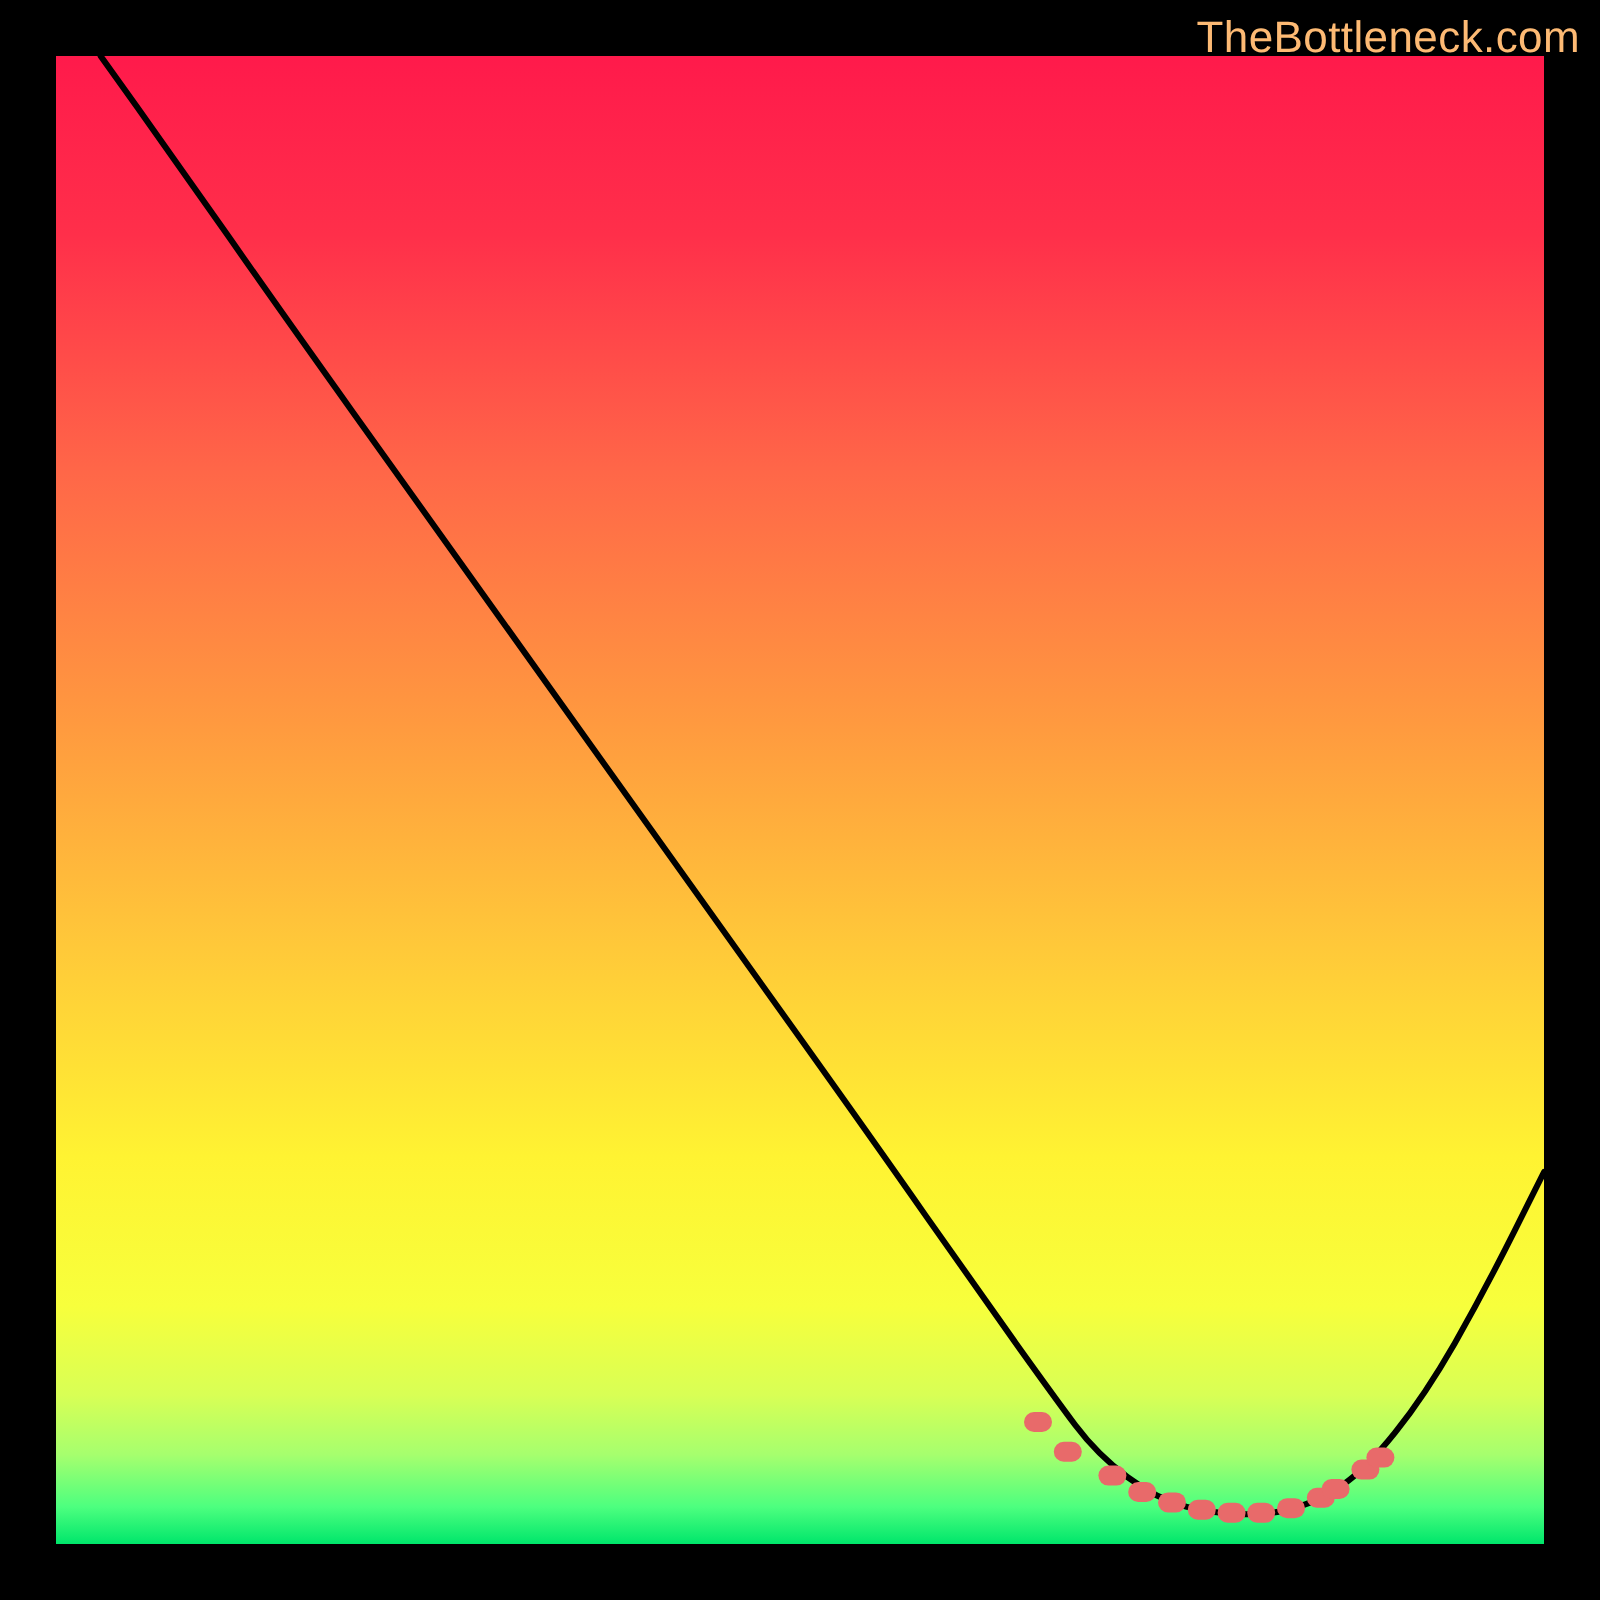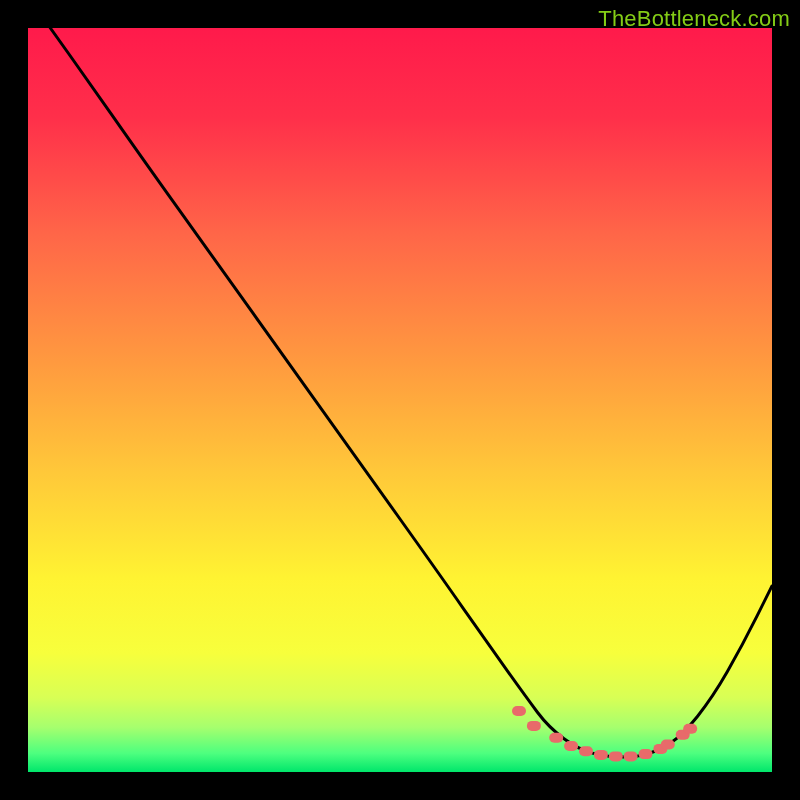--- a/index.html
+++ b/index.html
@@ -31,21 +31,21 @@
     position: absolute;
     left: 0;
     top: 0;
     width: 100%;
     height: 100%;
   }
   .watermark {
     position: absolute;
     top: 6px;
     right: 10px;
-    color: #84cc16;
+    color: #fdba74;
     font-size: 22px;
     font-weight: 500;
     letter-spacing: 0.2px;
   }
   svg.curve {
     position: absolute;
     left: 0;
     top: 0;
     width: 100%;
     height: 100%;

